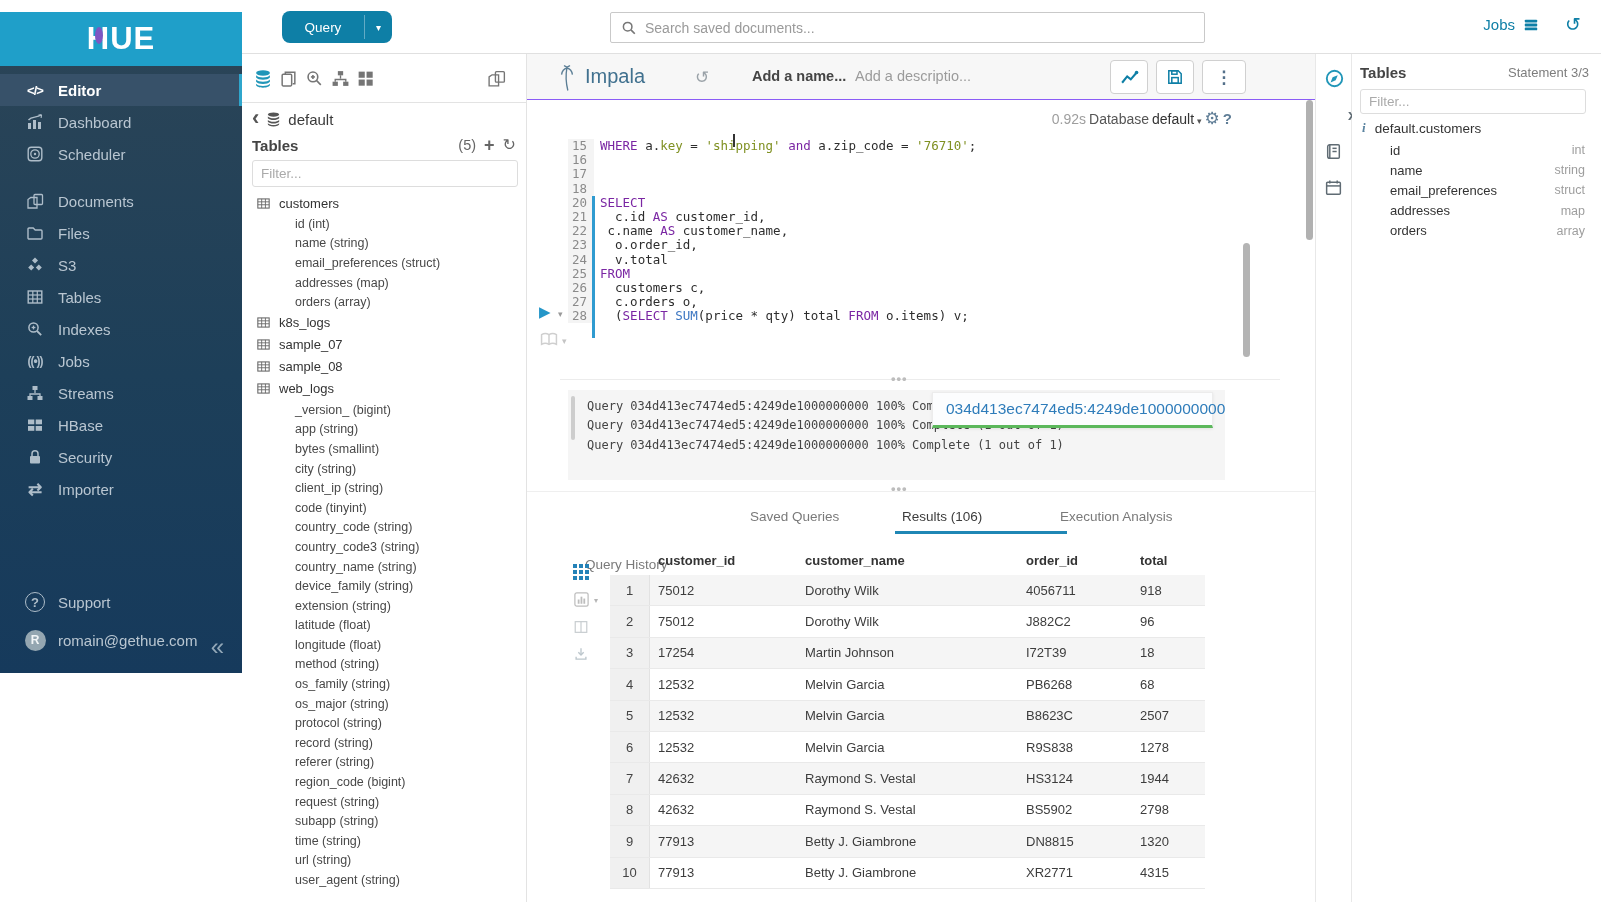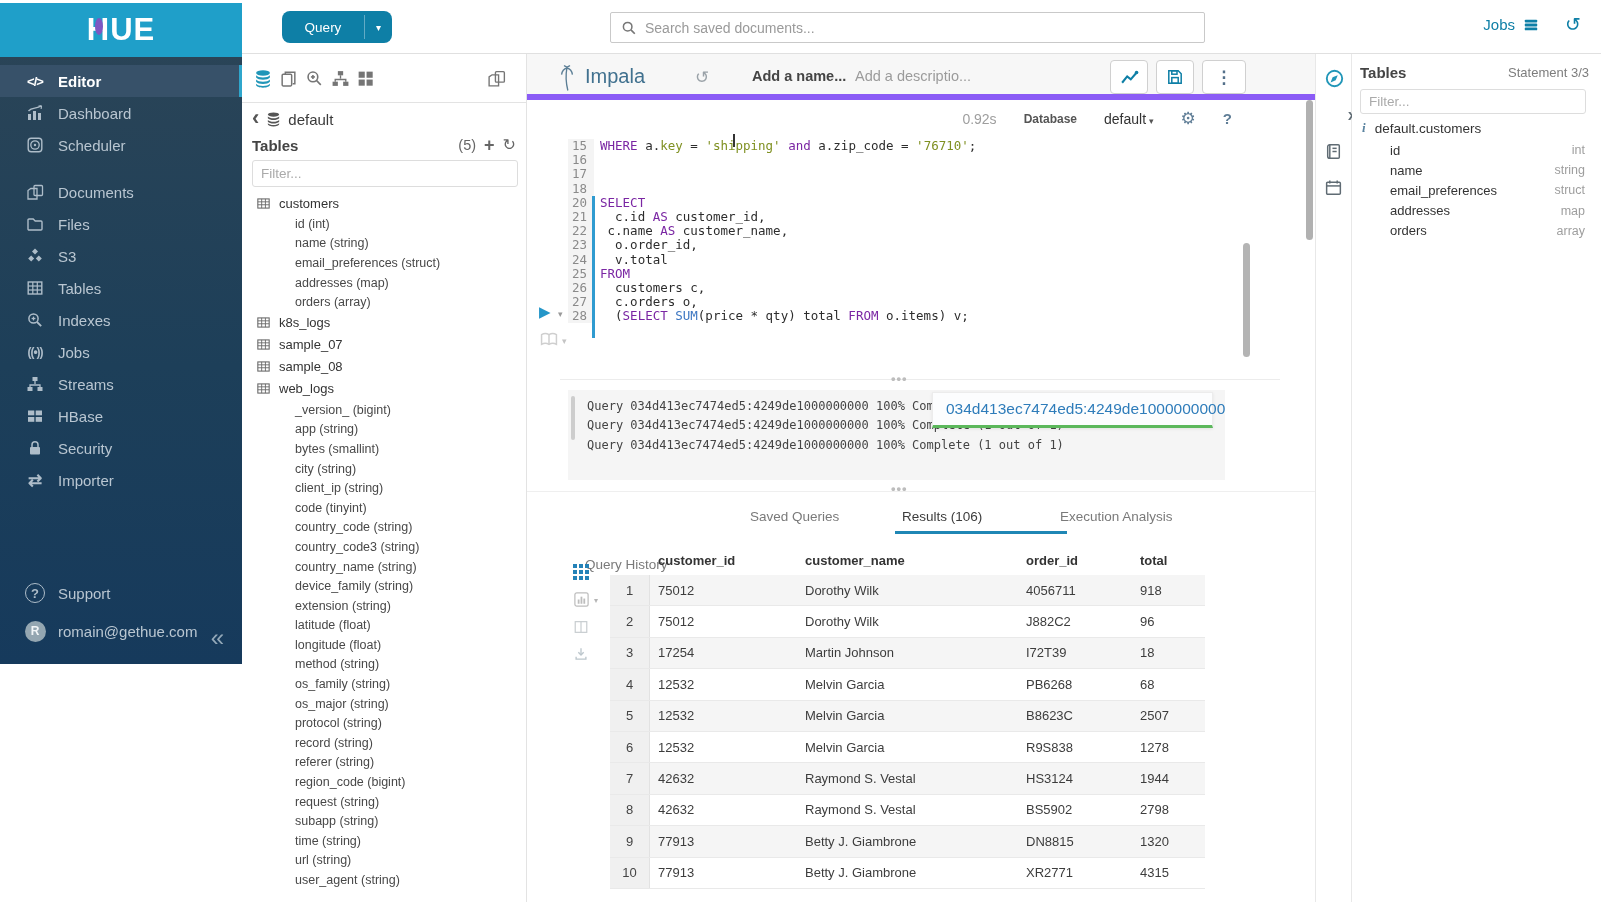--- a/index.html
+++ b/index.html
@@ -6,21 +6,21 @@
   html,body { width:1601px; height:902px; }
   body {
     font-family:"Liberation Sans", sans-serif;
     background:#fff; position:relative; overflow:hidden;
     -webkit-font-smoothing:antialiased;
   }
   svg { display:block; }
   input { font-family:"Liberation Sans", sans-serif; outline:none; }
 
   
-  .sidebar { position:absolute; left:0; top:3px; width:242px; height:661px;
+  .sidebar { position:absolute; left:0; top:12px; width:242px; height:661px;
     background:linear-gradient(180deg,#2c4557 0%, #1d3f59 55%, #163a5c 100%); }
   .logo-band { position:absolute; left:0; top:0; width:242px; height:54px;
     background:#1f9fc9; display:flex; align-items:center; justify-content:center; }
   .logo { font-size:31px; font-weight:800; color:#fff; letter-spacing:1px; position:relative; }
   .logo .h { position:relative; display:inline-block; }
   .logo .h::after { content:""; position:absolute; left:8px; top:6px; width:8px; height:17px;
     background:#7e57c2; border-radius:50%; }
   .side-nav { position:absolute; left:0; top:62px; width:242px; }
   .side-item { position:relative; height:32px; display:flex; align-items:center;
     padding-left:24px; gap:12px; color:#b9c6d1; font-size:15px; cursor:pointer; }
@@ -74,35 +74,35 @@
   .lfilter::placeholder { color:#aaa; }
   .ltable-list { position:absolute; left:0; top:138px; width:100%; bottom:0; overflow:hidden; }
   .tbl-row { height:22px; display:flex; align-items:center; gap:8px; font-size:13px;
     color:#333; padding-left:14px; cursor:pointer; }
   .tbl-row .ic { color:#6a6a6a; }
   .col-row { height:19.6px; display:flex; align-items:center; font-size:12.5px; color:#484848;
     padding-left:53px; cursor:pointer; white-space:nowrap; }
 
   
   .main { position:absolute; left:527px; top:54px; width:788px; height:848px; background:#fff; overflow:hidden; }
-  .ed-head { position:absolute; left:0; top:0; width:100%; height:46px; background:#f7f7f7; border-bottom:6px solid #8b5cf6; }
+  .ed-head { position:absolute; left:0; top:0; width:100%; height:46px; background:#f7f7f7; border-bottom:1px solid #8b5cf6; }
   .impala-ic { position:absolute; left:31px; top:9px; color:#5b7e95; }
   .engine { position:absolute; left:58px; top:11px; font-size:20px; color:#41718f; }
   .ed-hist { position:absolute; left:168px; top:13px; font-size:17px; color:#9aa2a8; cursor:pointer; }
   .add-name { position:absolute; left:225px; top:14px; font-size:14.5px; font-weight:bold; color:#454545; cursor:text; }
   .add-desc { position:absolute; left:328px; top:14px; font-size:14.5px; color:#9b9b9b; cursor:text;text-align:right; }
   .hbtn { position:absolute; top:6px; height:34px; border:1px solid #d0d0d0; border-radius:4px;
     background:#fff; display:flex; align-items:center; justify-content:center; cursor:pointer; }
   .hbtn.chart { left:583px; width:38px; }
   .hbtn.save  { left:629px; width:38px; }
   .hbtn.more  { left:675px; width:44px; font-size:17px; font-weight:bold; color:#54708a; }
 
-  .subhdr { position:absolute; top:56px; right:83px; display:flex; align-items:center; gap:27px; }
+  .subhdr { position:absolute; top:56px; right:83px; display:flex; align-items:center; gap:3px; }
   .subhdr .tm { color:#9e9e9e; font-size:14px; }
-  .subhdr .dbl { color:#555; font-size:12px; font-weight:bold; }
+  .subhdr .dbl { color:#555; font-size:14px; font-weight:normal; }
   .subhdr .dbv { color:#333; font-size:14px; cursor:pointer; }
   .subhdr .dbv .car { font-size:9px; color:#555; margin-left:3px; }
   .subhdr .gear { font-size:17px; color:#5f7d96; cursor:pointer; line-height:1; }
   .subhdr .qm { font-size:15px; font-weight:bold; color:#5f7d96; cursor:pointer; }
 
   .exec-play { position:absolute; left:12px; top:250px; color:#2596c8; font-size:15px; cursor:pointer; line-height:1; }
   .exec-play-car { position:absolute; left:31px; top:255px; color:#9a9a9a; font-size:9px; cursor:pointer; }
   .exec-book { position:absolute; left:12px; top:277px; color:#cfcfcf; cursor:pointer; }
   .exec-book-car { position:absolute; left:35px; top:282px; color:#c4c4c4; font-size:9px; }
 

